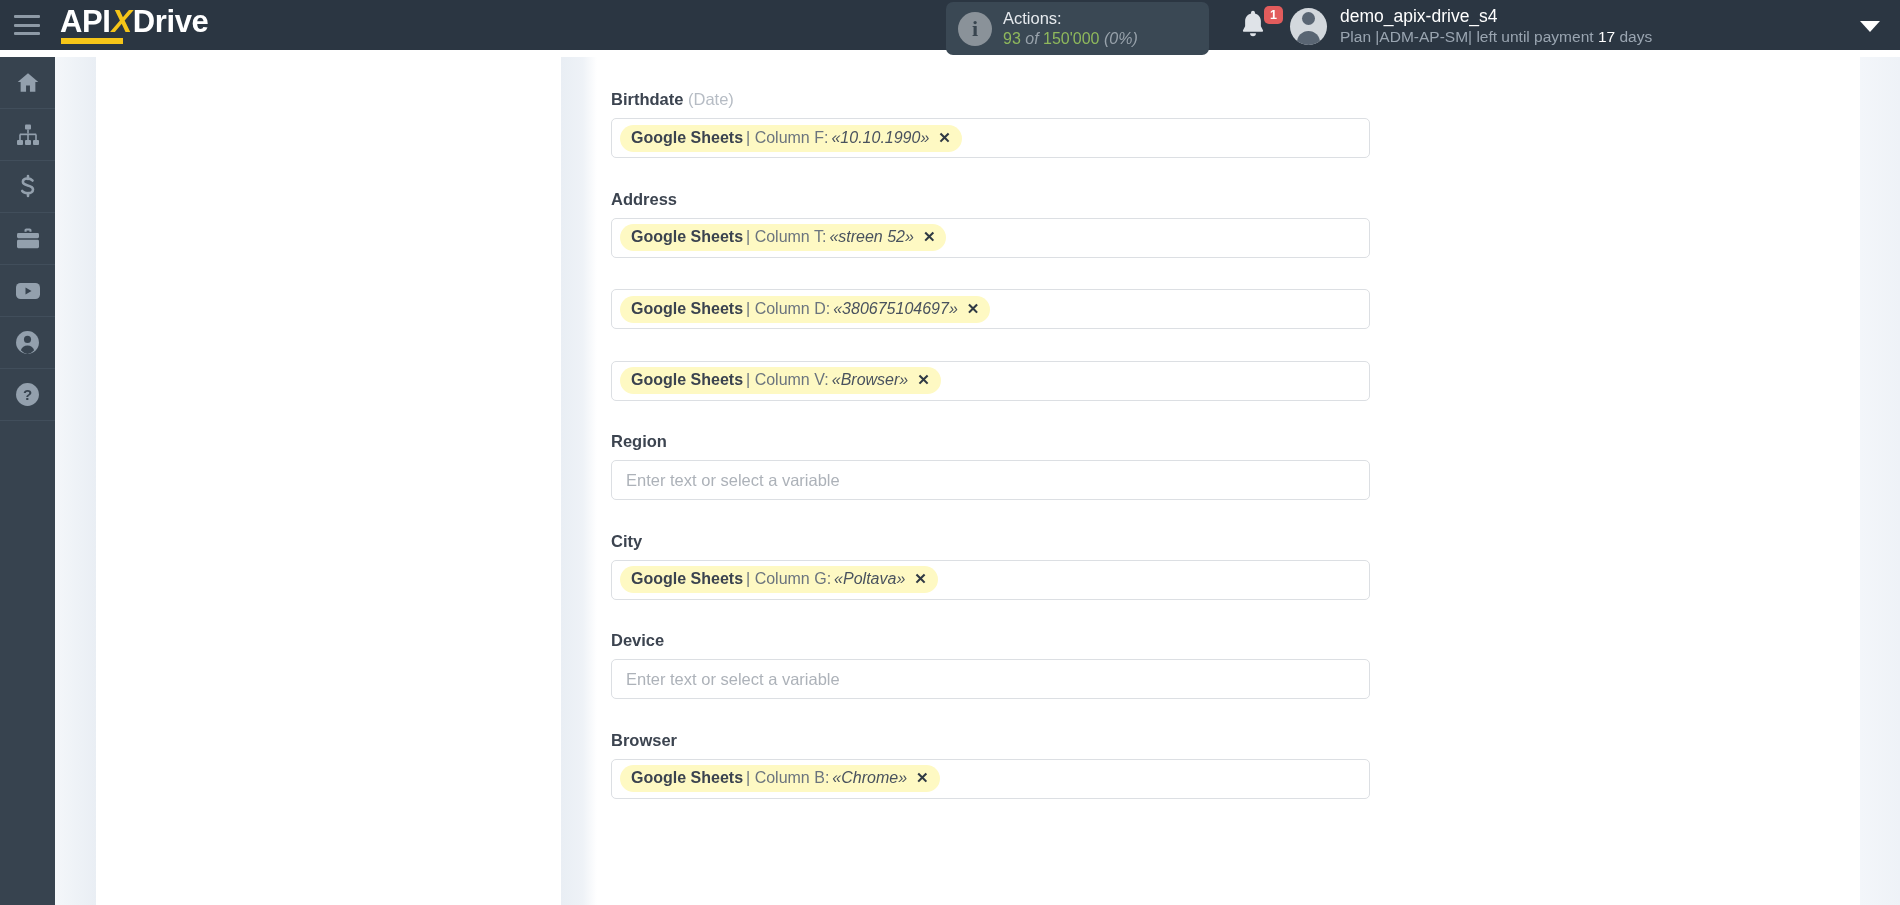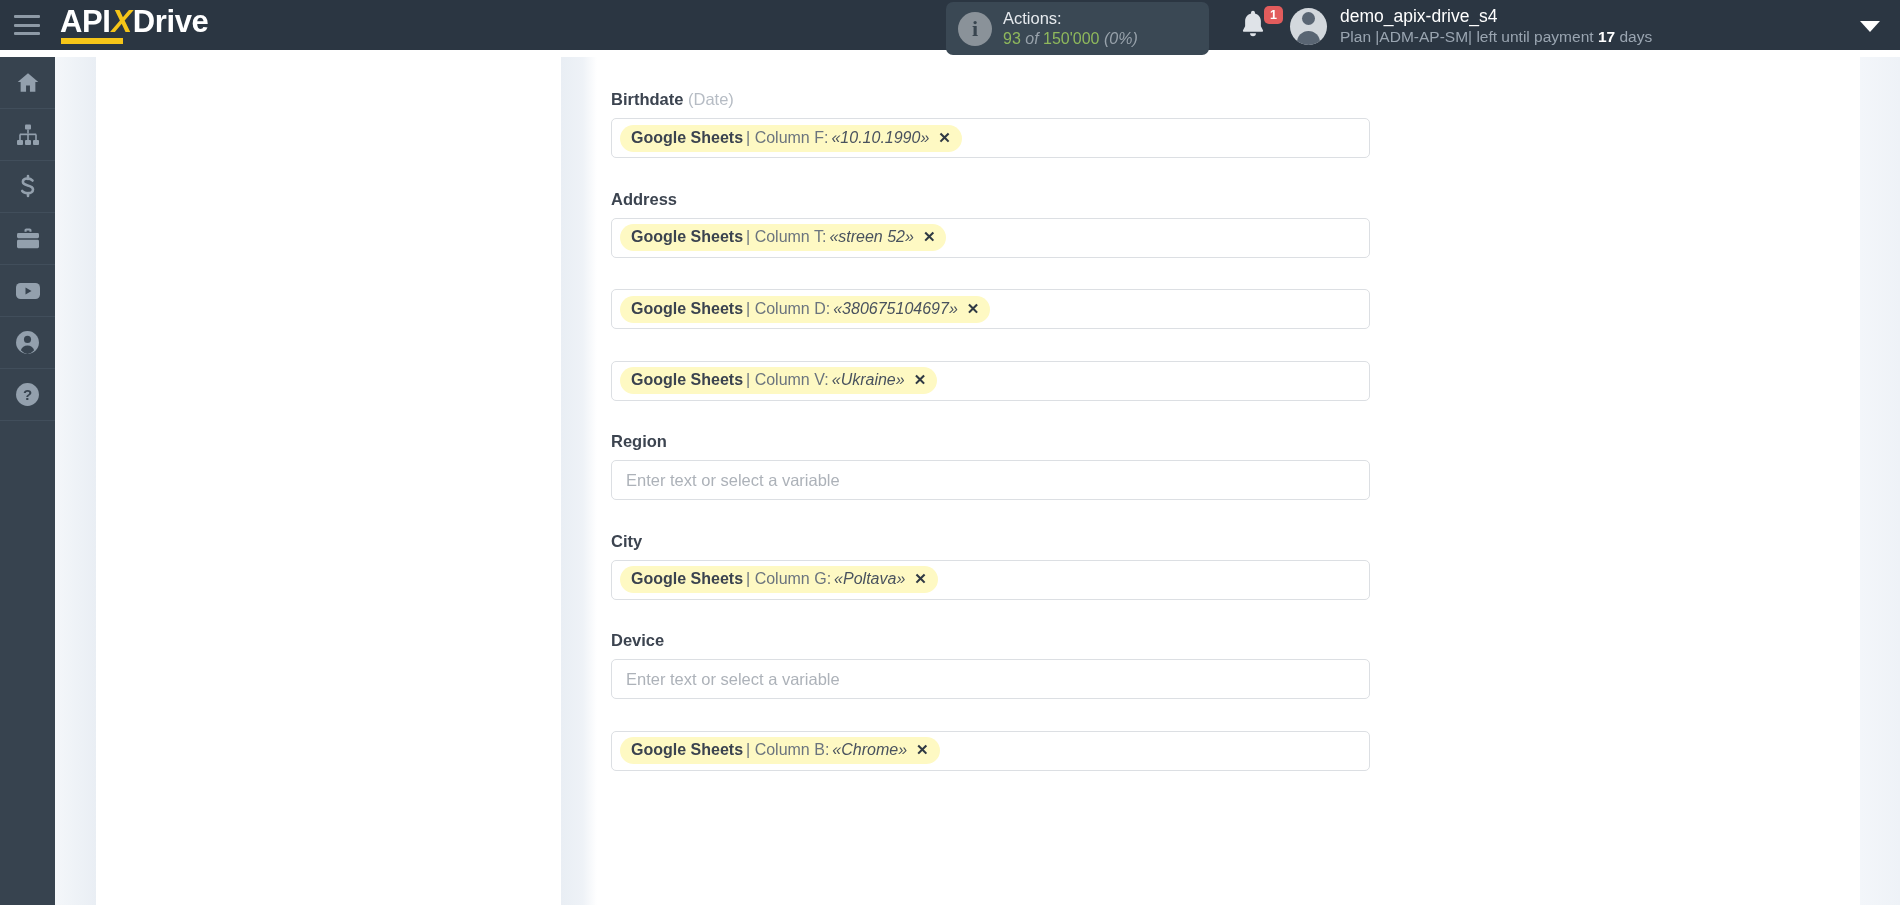--- a/index.html
+++ b/index.html
@@ -92,21 +92,21 @@
     background: #d3d8dd;
     display: flex; align-items: flex-end; justify-content: center;
     overflow: hidden; flex: 0 0 auto;
   }
   .avatar .head { width: 13px; height: 13px; border-radius: 50%; background: #596573; position: absolute; margin-bottom: 16px; }
   .avatar-inner { position: relative; width: 37px; height: 37px; display:flex; align-items:center; justify-content:center; }
   .avatar .body { width: 23px; height: 14px; border-radius: 12px 12px 0 0; background: #596573; position: absolute; bottom: 0; }
   .acct-text { margin-left: 13px; line-height: 1.28; }
   .acct-name { color: #ffffff; font-size: 17.5px; }
   .acct-plan { color: #9aa5b1; font-size: 15.5px; }
-  .acct-plan b { color: #ffffff; font-weight: bold; }
+  .acct-plan b { color: #ffffff; font-weight: normal; }
 
   .chevron {
     position: absolute; left: 1860px; top: 21px;
     width: 0; height: 0;
     border-left: 10px solid transparent;
     border-right: 10px solid transparent;
     border-top: 11px solid #ffffff;
     cursor: pointer;
   }
 
@@ -241,21 +241,21 @@
             <span class="val">«380675104697»</span>
             <span class="x">✕</span>
           </span>
         </div>
       </div>
       <div class="field">
         <div class="field-input">
           <span class="pill">
             <b>Google Sheets</b> 
             <span class="sep">| Column V:</span> 
-            <span class="val">«Ukraine»</span>
+            <span class="val">«Browser»</span>
             <span class="x">✕</span>
           </span>
         </div>
       </div>
       <div class="field">
         <label class="field-label"><span>Region</span></label>
         <div class="field-input">
           <span class="placeholder">Enter text or select a variable</span>
         </div>
       </div>
@@ -270,20 +270,21 @@
           </span>
         </div>
       </div>
       <div class="field">
         <label class="field-label"><span>Device</span></label>
         <div class="field-input">
           <span class="placeholder">Enter text or select a variable</span>
         </div>
       </div>
       <div class="field">
+        <label class="field-label"><span>Browser</span></label>
         <div class="field-input">
           <span class="pill">
             <b>Google Sheets</b> 
             <span class="sep">| Column B:</span> 
             <span class="val">«Chrome»</span>
             <span class="x">✕</span>
           </span>
         </div>
       </div>
     </div>

